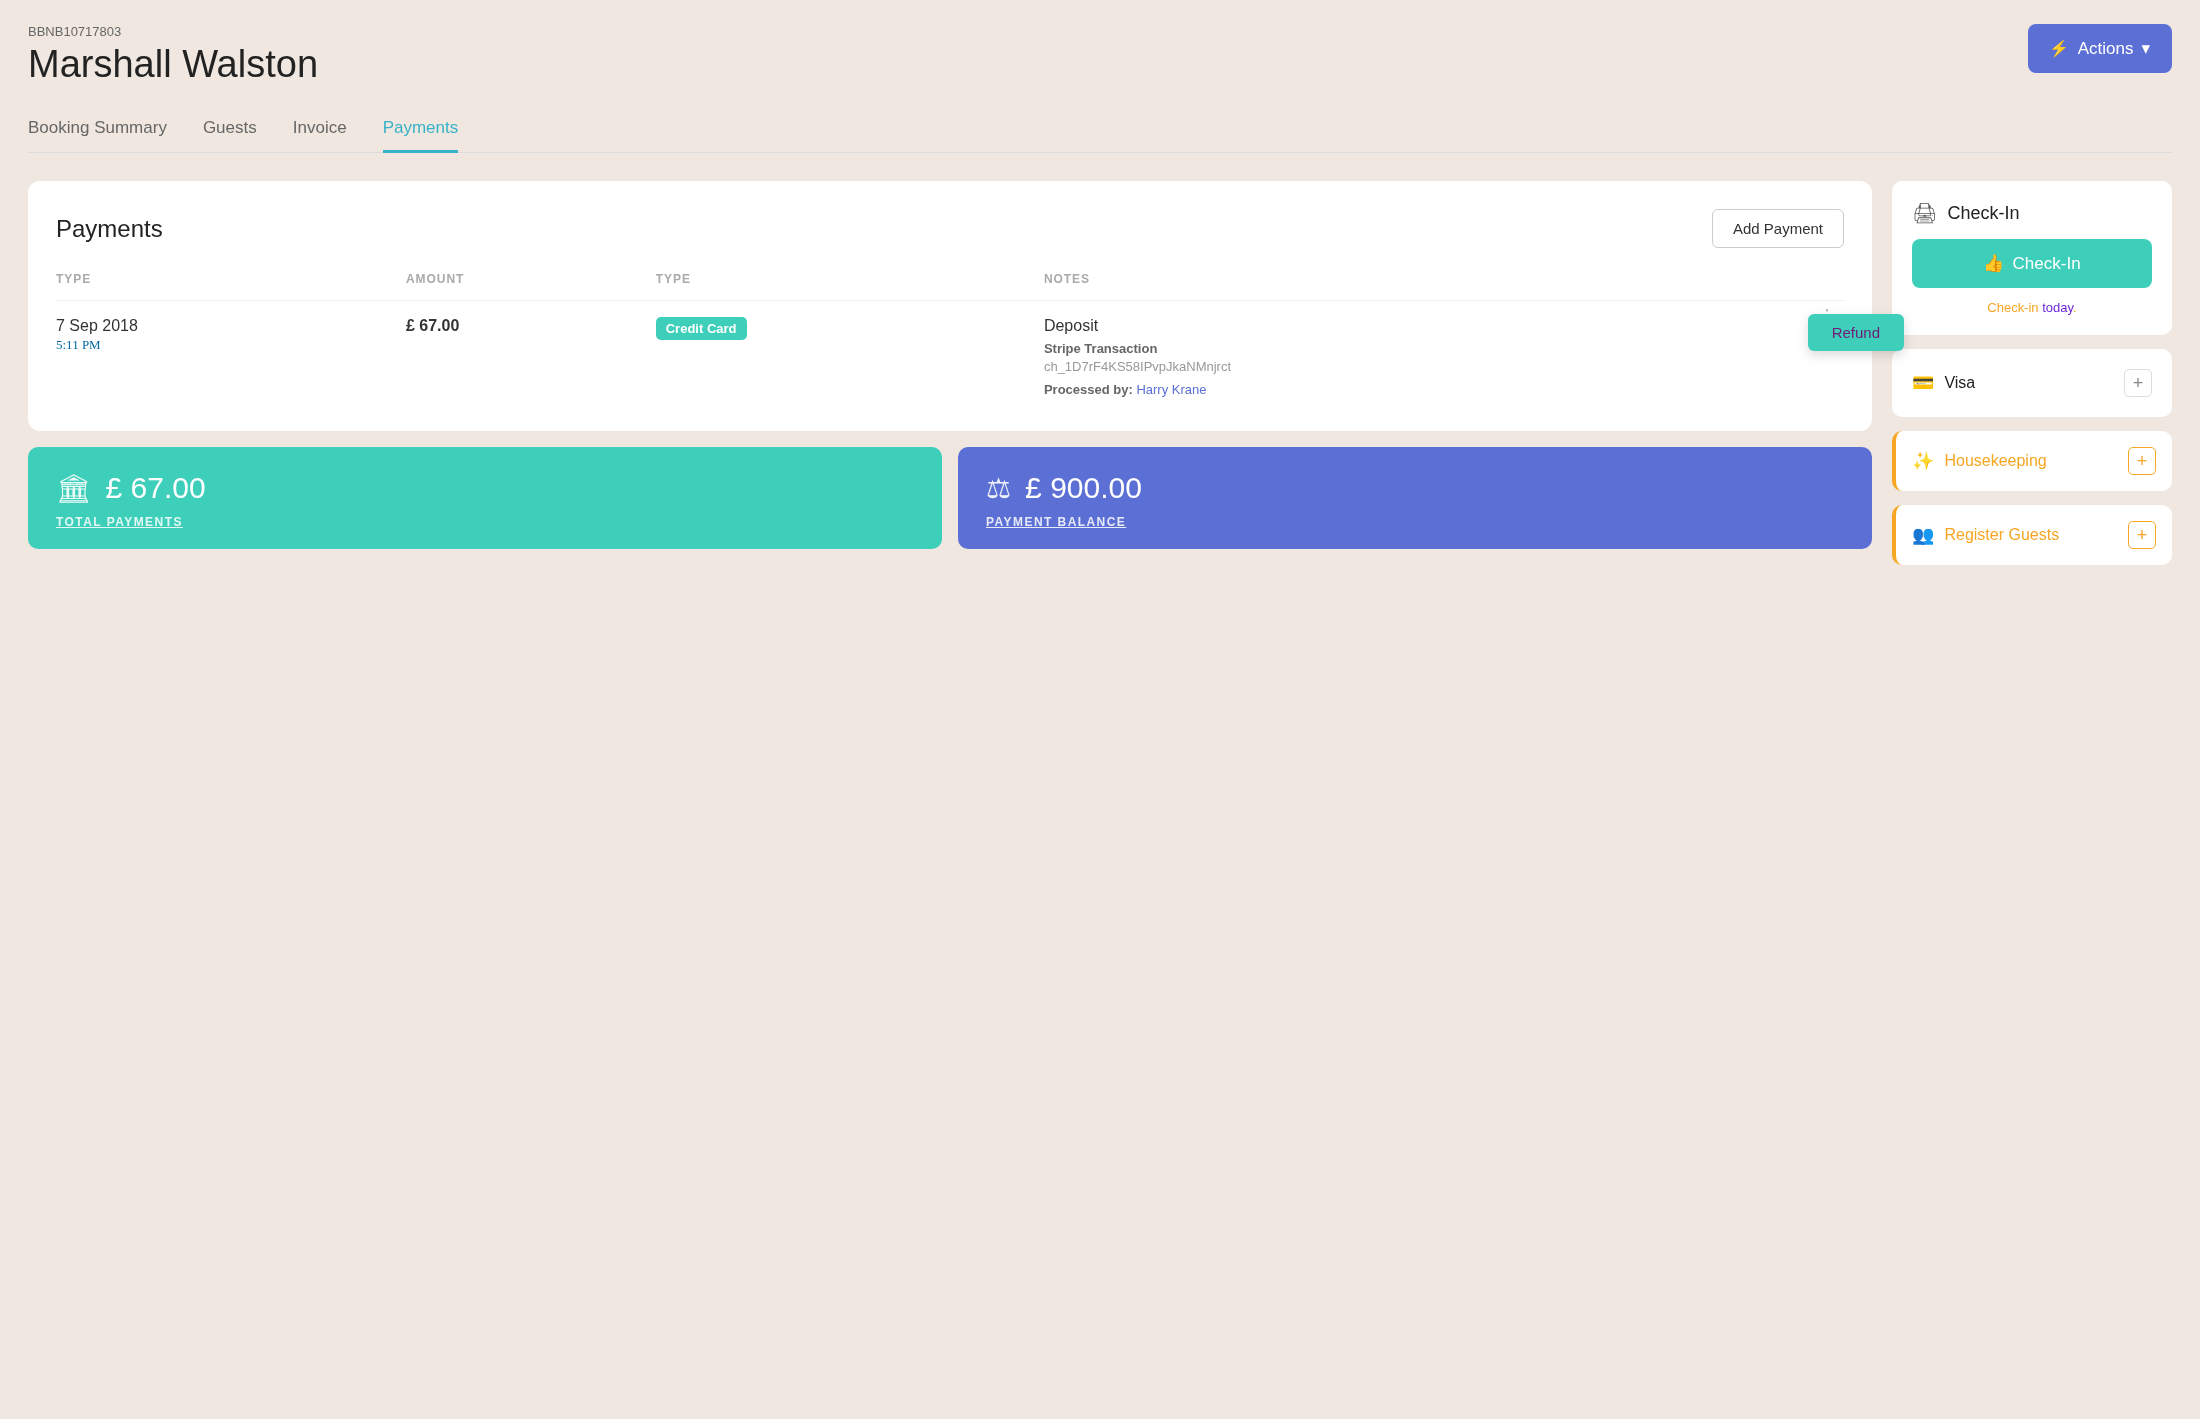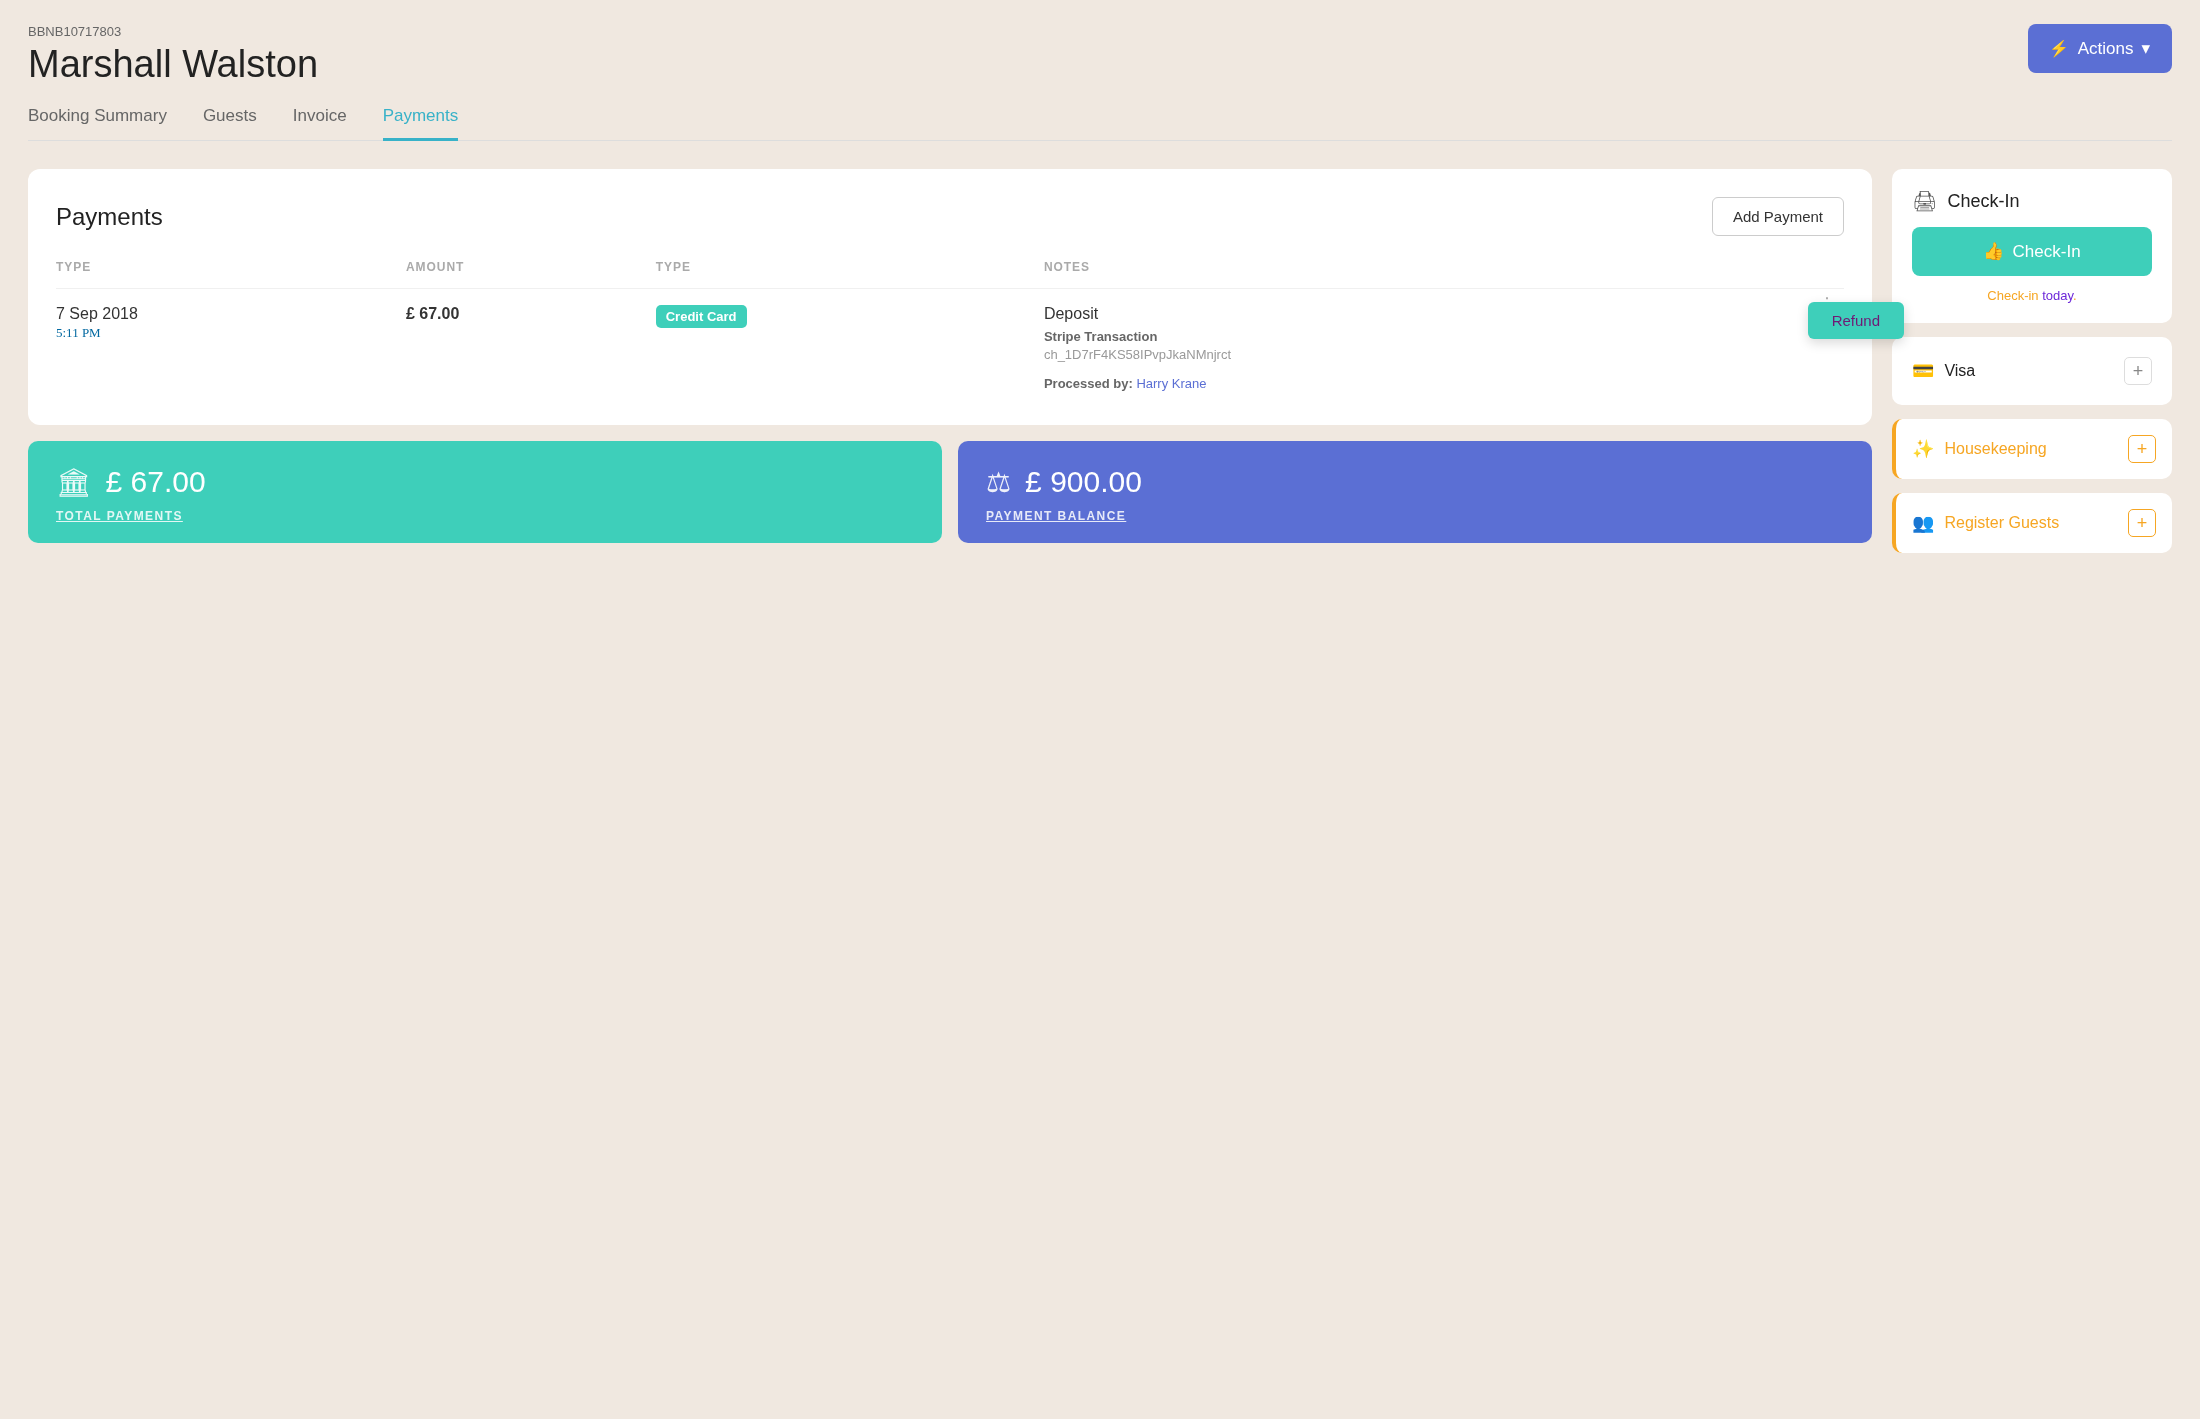--- a/index.html
+++ b/index.html
@@ -9,21 +9,21 @@
       color: #333;
       min-height: 100vh;
       padding: 24px 28px;
     }
 
     
     .header {
       display: flex;
       justify-content: space-between;
       align-items: flex-start;
-      margin-bottom: 20px;
+      margin-bottom: 32px;
     }
     .header-left .booking-id {
       font-size: 13px;
       color: #666;
       margin-bottom: 4px;
     }
     .header-left .guest-name {
       font-size: 38px;
       font-weight: 400;
       color: #222;
@@ -162,21 +162,21 @@
       font-size: 13px;
       color: #666;
       margin-bottom: 3px;
     }
     .notes-stripe span {
       font-weight: 600;
     }
     .notes-txn {
       font-size: 13px;
       color: #999;
-      margin-bottom: 14px;
+      margin-bottom: 8px;
       overflow: hidden;
       text-overflow: ellipsis;
       white-space: nowrap;
       max-width: 220px;
     }
     .notes-processed {
       font-size: 13px;
       color: #666;
     }
     .notes-processed span {

